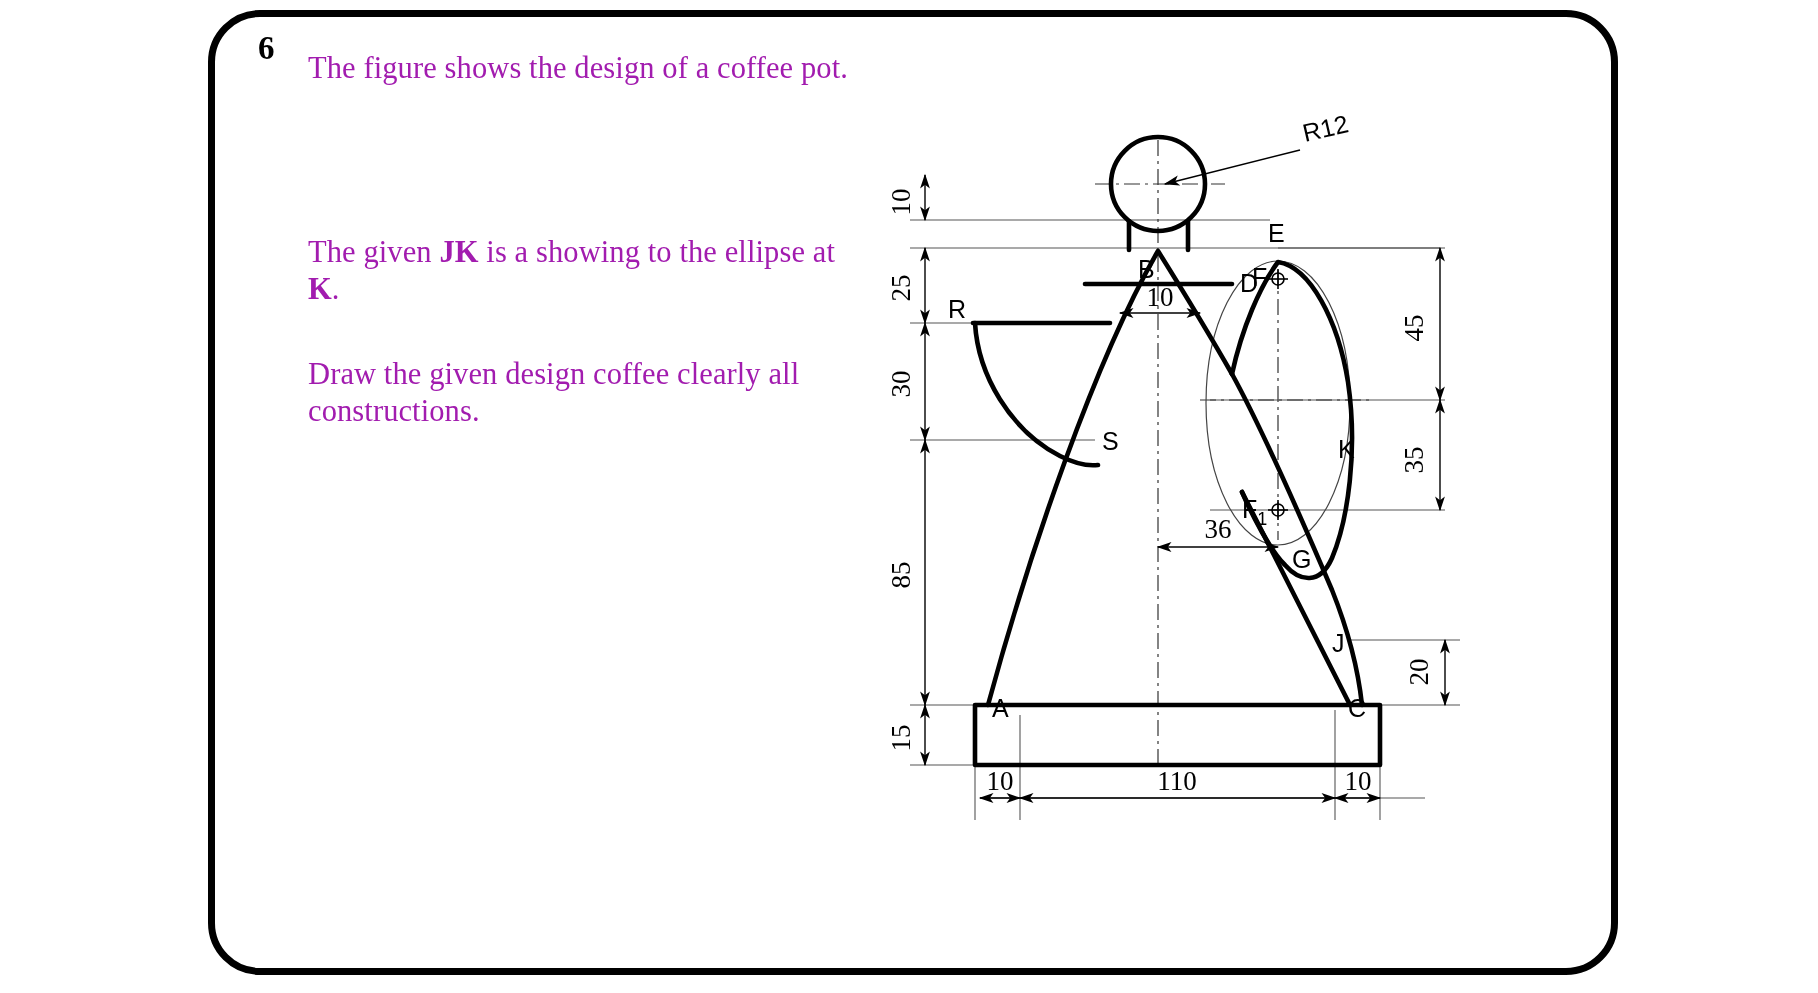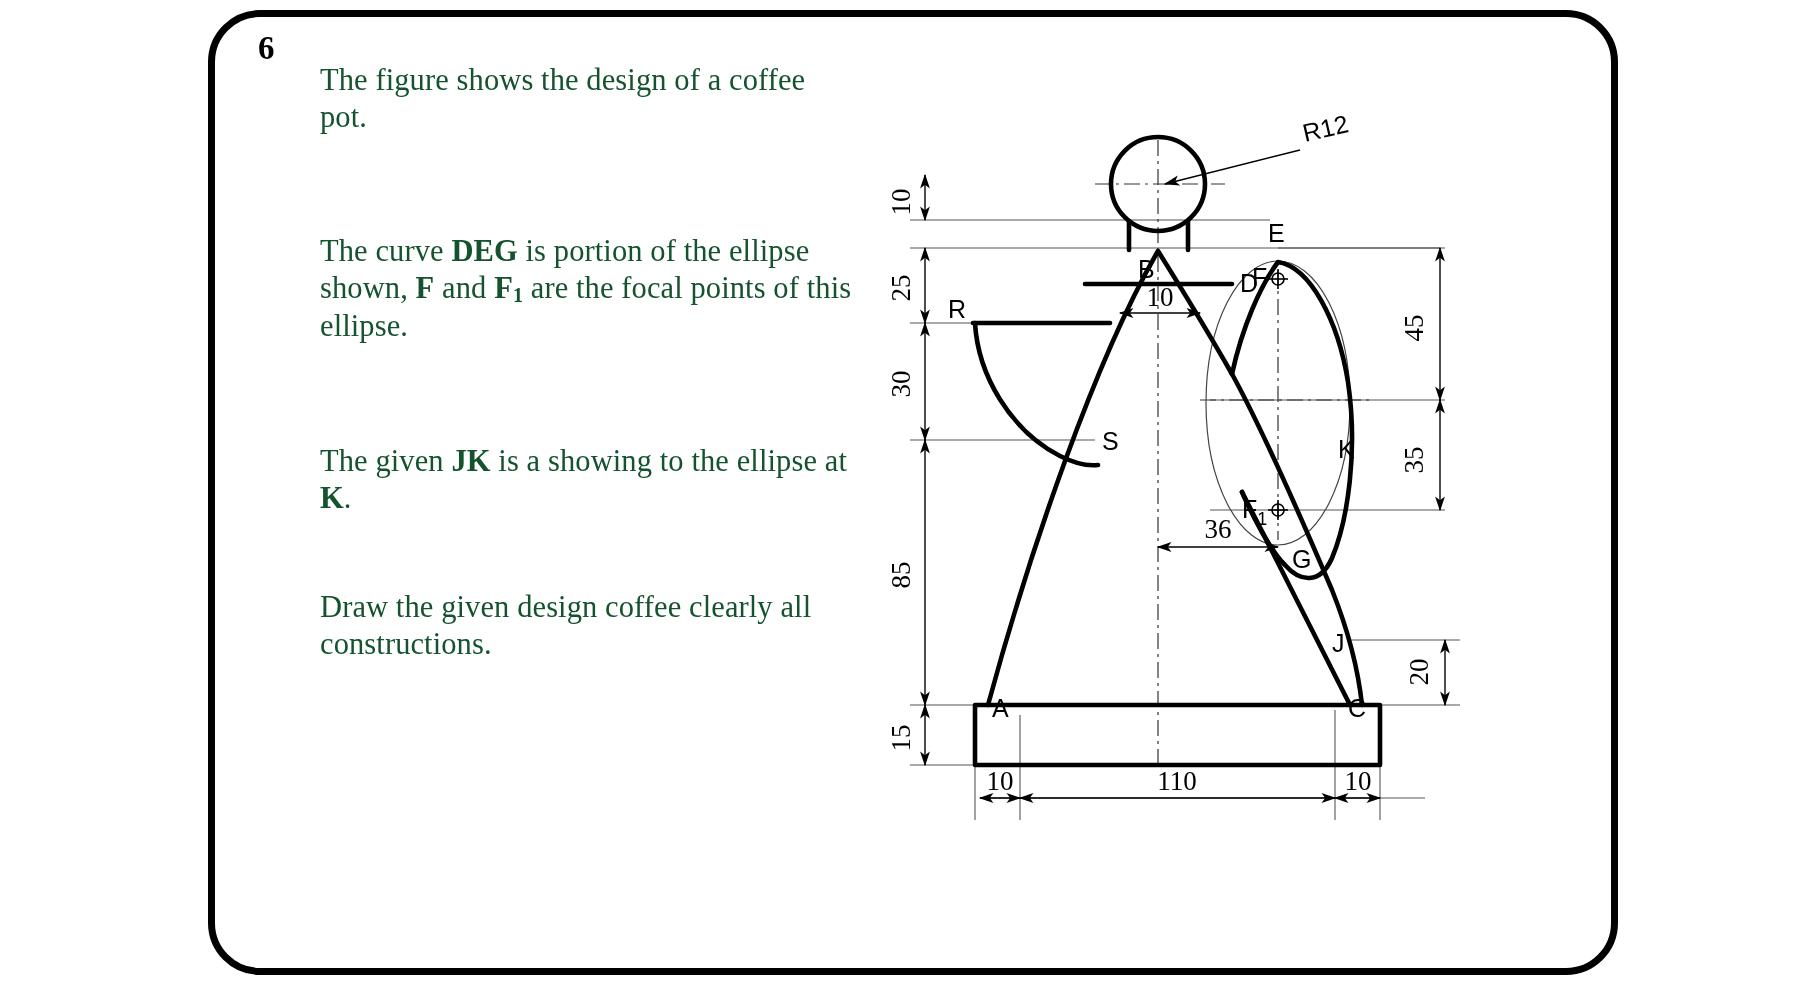--- a/index.html
+++ b/index.html
@@ -42,22 +42,22 @@
   }
   .text-col {
     position: absolute;
     left: 308px;
     top: 50px;
     width: 560px;
   }
   .para {
     font-size: 30.5px;
     line-height: 1.215;
-    color: #14532d;
-    margin: 12px;
+    color: #a21caf;
+    margin: 0;
     letter-spacing: 0.1px;
   }
   .para b { font-weight: bold; }
   .para sub {
     font-size: 0.66em;
     vertical-align: -0.22em;
     font-weight: bold;
   }
   .gap-lg { height: 48px; }
   .gap-md { height: 25px; }
@@ -93,21 +93,20 @@
 
   <div class="text-col">
 
     <p class="para">The figure shows the design of a coffee pot.</p>
 
     <div class="gap-lg"></div>
 
 
     <div class="gap-md"></div>
 
-    <p class="para"><span>The curve </span><b>DEG</b><span> is portion of the ellipse shown, </span><b>F</b><span> and </span><b><span>F</span><sub>1</sub></b><span> are the focal points of this ellipse.</span></p>
 
     <div class="gap-sm"></div>
 
 
     <div class="gap-lg"></div>
 
     <p class="para"><span>The given </span><b>JK</b><span> is a showing to the ellipse at </span><b>K</b><span>.</span></p>
 
     <div class="gap-lg"></div>
 

